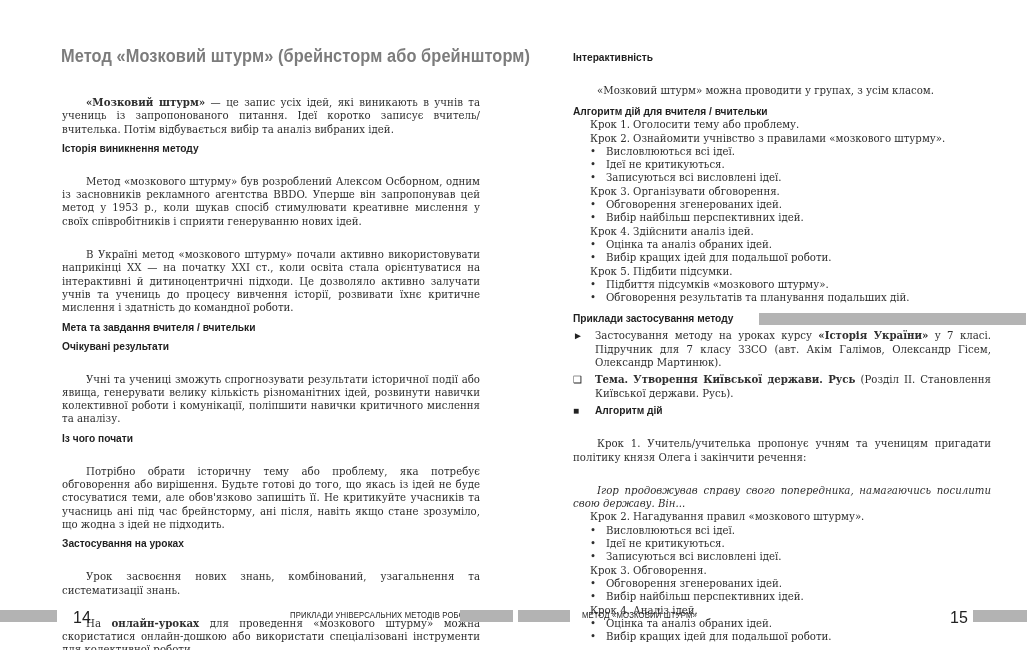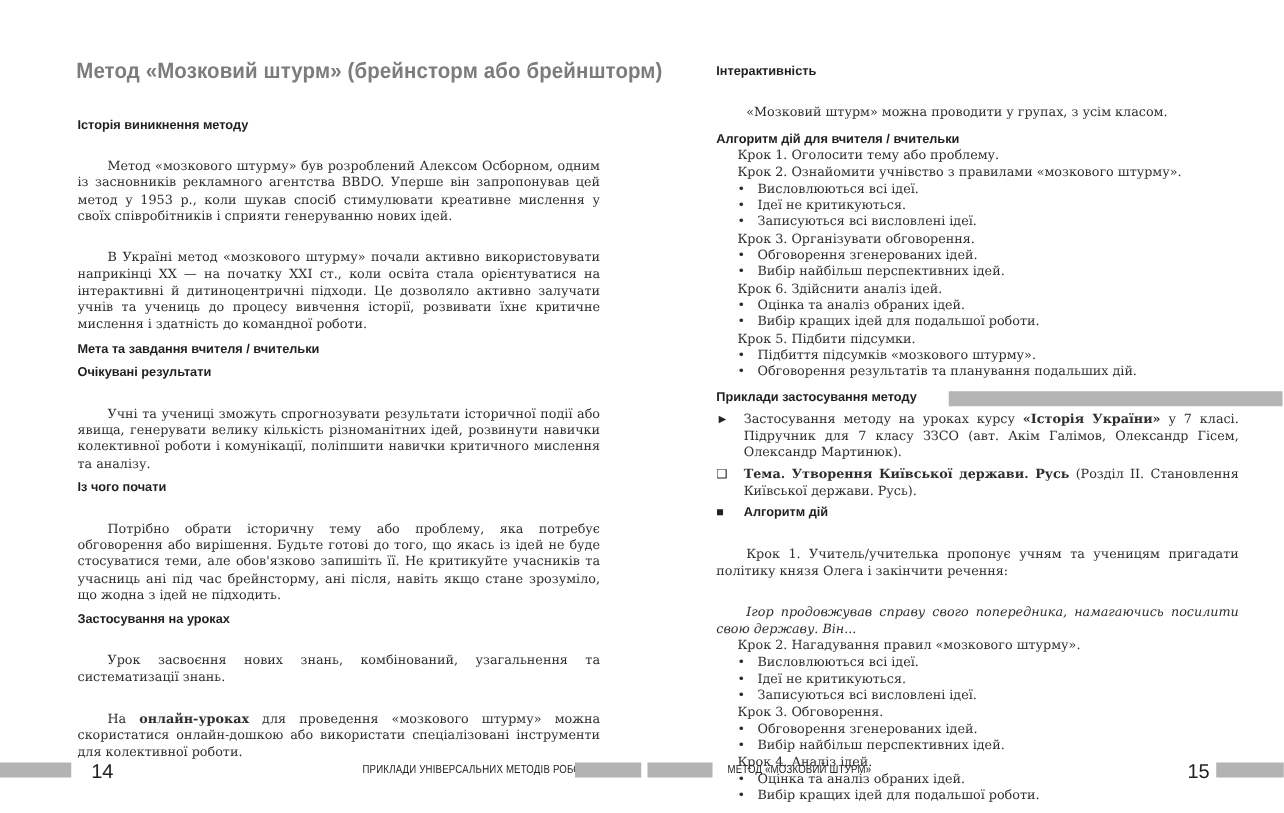--- a/index.html
+++ b/index.html
@@ -49,22 +49,23 @@
     }
     .page-num { position: absolute; top: 609px; font-family: "Liberation Sans", sans-serif; font-size: 16px; color: #222; }
   </style>
 </head>
 <body>
 
 <div class="page left">
   <div class="title">Метод «Мозковий штурм» (брейнсторм або брейншторм)</div>
 
   <div class="col">
+    <p class="p ind"><b class="strong">«Мозковий штурм»</b><span> — це запис усіх ідей, які виникають в учнів та учениць із запропонованого питання. Ідеї коротко записує вчитель/вчителька. Потім відбувається вибір та аналіз вибраних ідей.</span></p>
 
-    <div class="h" style="margin-top:18px">Історія виникнення методу</div>
+    <div class="h" style="margin-top:6px">Історія виникнення методу</div>
     <p class="p ind">Метод «мозкового штурму» був розроблений Алексом Осборном, одним із засновників рекламного агентства BBDO. Уперше він запропонував цей метод у 1953 р., коли шукав спосіб стимулювати креативне мислення у своїх співробітників і сприяти генеруванню нових ідей.</p>
     <p class="p ind">В Україні метод «мозкового штурму» почали активно використовувати наприкінці XX — на початку XXI ст., коли освіта стала орієнтуватися на інтерактивні й дитиноцентричні підходи. Це дозволяло активно залучати учнів та учениць до процесу вивчення історії, розвивати їхнє критичне мислення і здатність до командної роботи.</p>
 
     <div class="h">Мета та завдання вчителя / вчительки</div>
 
     <div class="h">Очікувані результати</div>
     <p class="p ind">Учні та учениці зможуть спрогнозувати результати історичної події або явища, генерувати велику кількість різноманітних ідей, розвинути навички колективної роботи і комунікації, поліпшити навички критичного мислення та аналізу.</p>
 
     <div class="h">Із чого почати</div>
     <p class="p ind">Потрібно обрати історичну тему або проблему, яка потребує обговорення або вирішення. Будьте готові до того, що якась із ідей не буде стосуватися теми, але обов'язково запишіть її. Не критикуйте учасників та учасниць ані під час брейнсторму, ані після, навіть якщо стане зрозуміло, що жодна з ідей не підходить.</p>
@@ -102,21 +103,21 @@
       </div>
     <div class="step">Крок 3. Організувати обговорення.</div>
     <div class="bullet">
         <span class="dot">•</span>
         <span>Обговорення згенерованих ідей.</span>
       </div>
     <div class="bullet">
         <span class="dot">•</span>
         <span>Вибір найбільш перспективних ідей.</span>
       </div>
-    <div class="step">Крок 6. Здійснити аналіз ідей.</div>
+    <div class="step">Крок 4. Здійснити аналіз ідей.</div>
     <div class="bullet">
         <span class="dot">•</span>
         <span>Оцінка та аналіз обраних ідей.</span>
       </div>
     <div class="bullet">
         <span class="dot">•</span>
         <span>Вибір кращих ідей для подальшої роботи.</span>
       </div>
     <div class="step">Крок 5. Підбити підсумки.</div>
     <div class="bullet">

